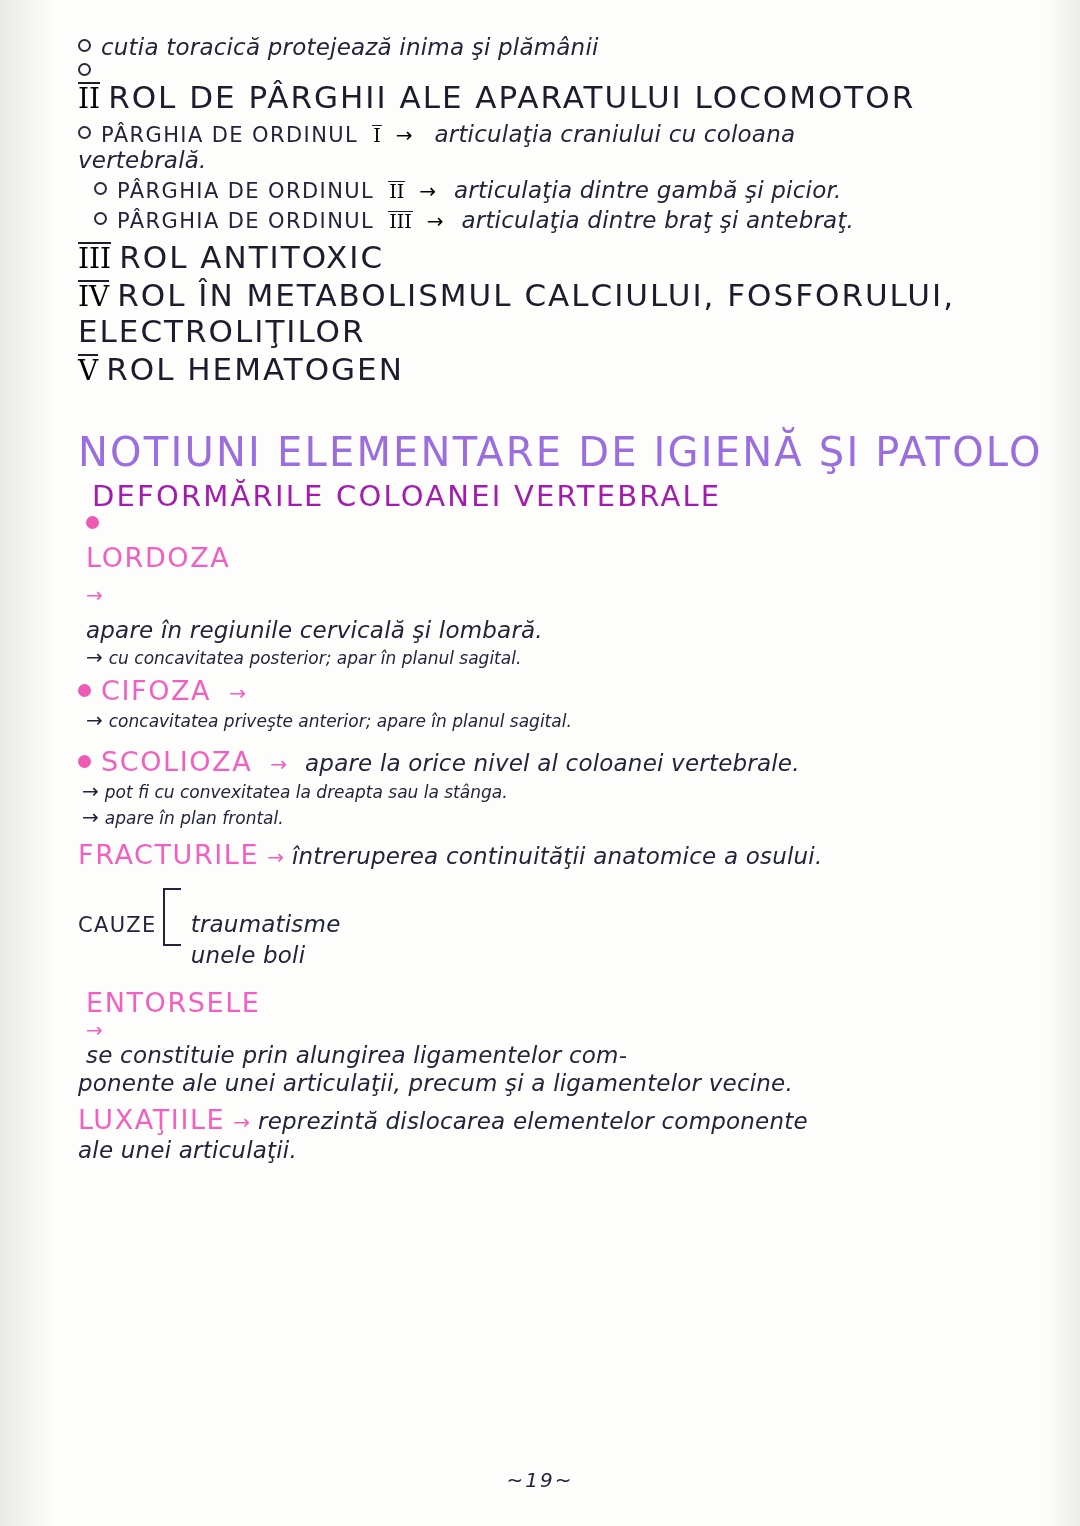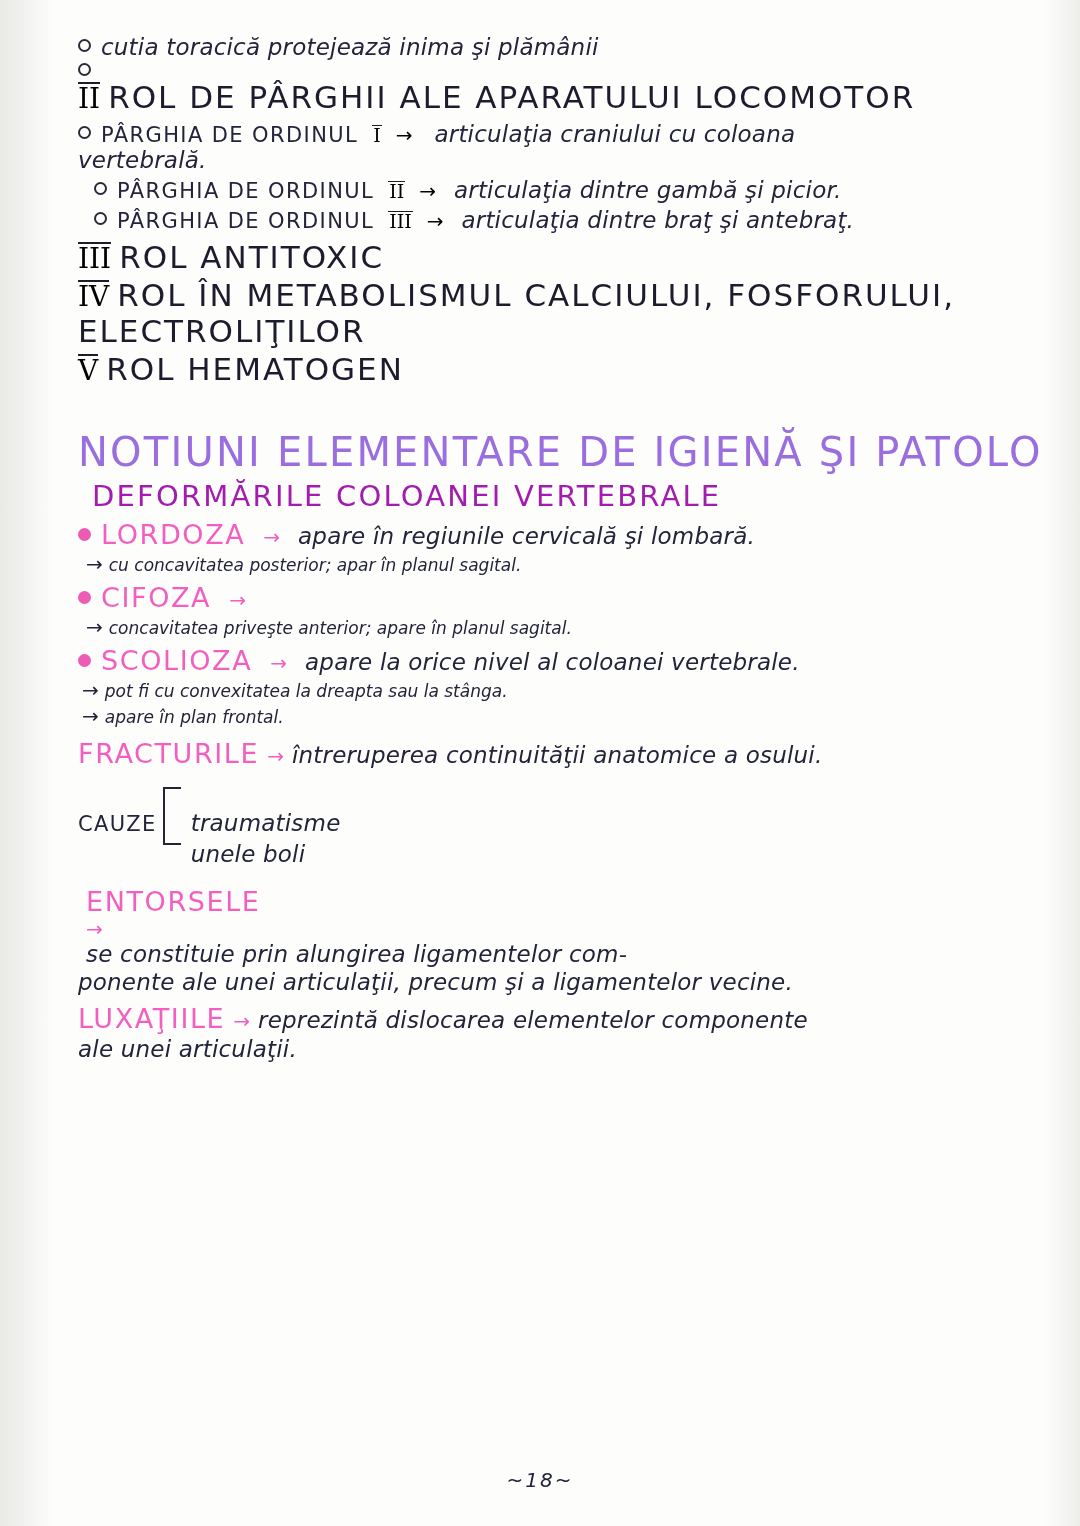--- a/index.html
+++ b/index.html
@@ -242,42 +242,42 @@
       <span class="roman">V</span><span class="heading-black">ROL HEMATOGEN</span>
     </div>
 
     <div class="line" style="margin-top:42px;">
       <span class="h-purple">NOTIUNI ELEMENTARE DE IGIENĂ ŞI PATOLOGIE</span>
     </div>
     <div class="line" style="margin-top:4px; margin-left:14px;">
       <span class="h-orange">DEFORMĂRILE COLOANEI VERTEBRALE</span>
     </div>
 
-    <div class="bullet-row" style="margin-top:6px;">
+    <div class="bullet-row" style="margin-top:6px;flex-direction:column;">
       <span class="dot pink"></span>
       <span class="term">LORDOZA</span>
       <span class="arrow magenta" style="margin:0 8px;">→</span>
       <span class="body-hw">apare în regiunile cervicală şi lombară.</span>
     </div>
     <div class="row" style="margin-top:2px; margin-left:8px;">
       <span class="sub-arrow">→</span>
       <span class="small-hw">cu concavitatea posterior; apar în planul sagital.</span>
     </div>
 
     <div class="bullet-row" style="margin-top:6px;">
       <span class="dot pink"></span>
       <span class="term">CIFOZA</span>
       <span class="arrow magenta" style="margin:0 8px;">→</span>
     </div>
     <div class="row" style="margin-top:2px; margin-left:8px;">
       <span class="sub-arrow">→</span>
       <span class="small-hw">concavitatea priveşte anterior; apare în planul sagital.</span>
     </div>
 
-    <div class="bullet-row" style="margin-top:6px;">
+    <div class="bullet-row" style="margin-top:14px;">
       <span class="dot pink"></span>
       <span class="term">SCOLIOZA</span>
       <span class="arrow magenta" style="margin:0 8px;">→</span>
       <span class="body-hw">apare la orice nivel al coloanei vertebrale.</span>
     </div>
     <div class="row" style="margin-top:2px; margin-left:4px;">
       <span class="sub-arrow">→</span>
       <span class="small-hw">pot fi cu convexitatea la dreapta sau la stânga.</span>
     </div>
     <div class="row" style="margin-top:2px; margin-left:4px;">
@@ -312,14 +312,14 @@
       <span class="term">LUXAŢIILE</span>
       <span class="arrow magenta" style="margin:0 8px;">→</span>
       <span class="body-hw">reprezintă dislocarea elementelor componente</span>
     </div>
     <div class="line" style="margin-top:2px;">
       <span class="body-hw">ale unei articulaţii.</span>
     </div>
 
   </div>
 
-  <div class="footer">~18~</div>
+  <div class="footer">~19~</div>
 </div>
 
 </body></html>

